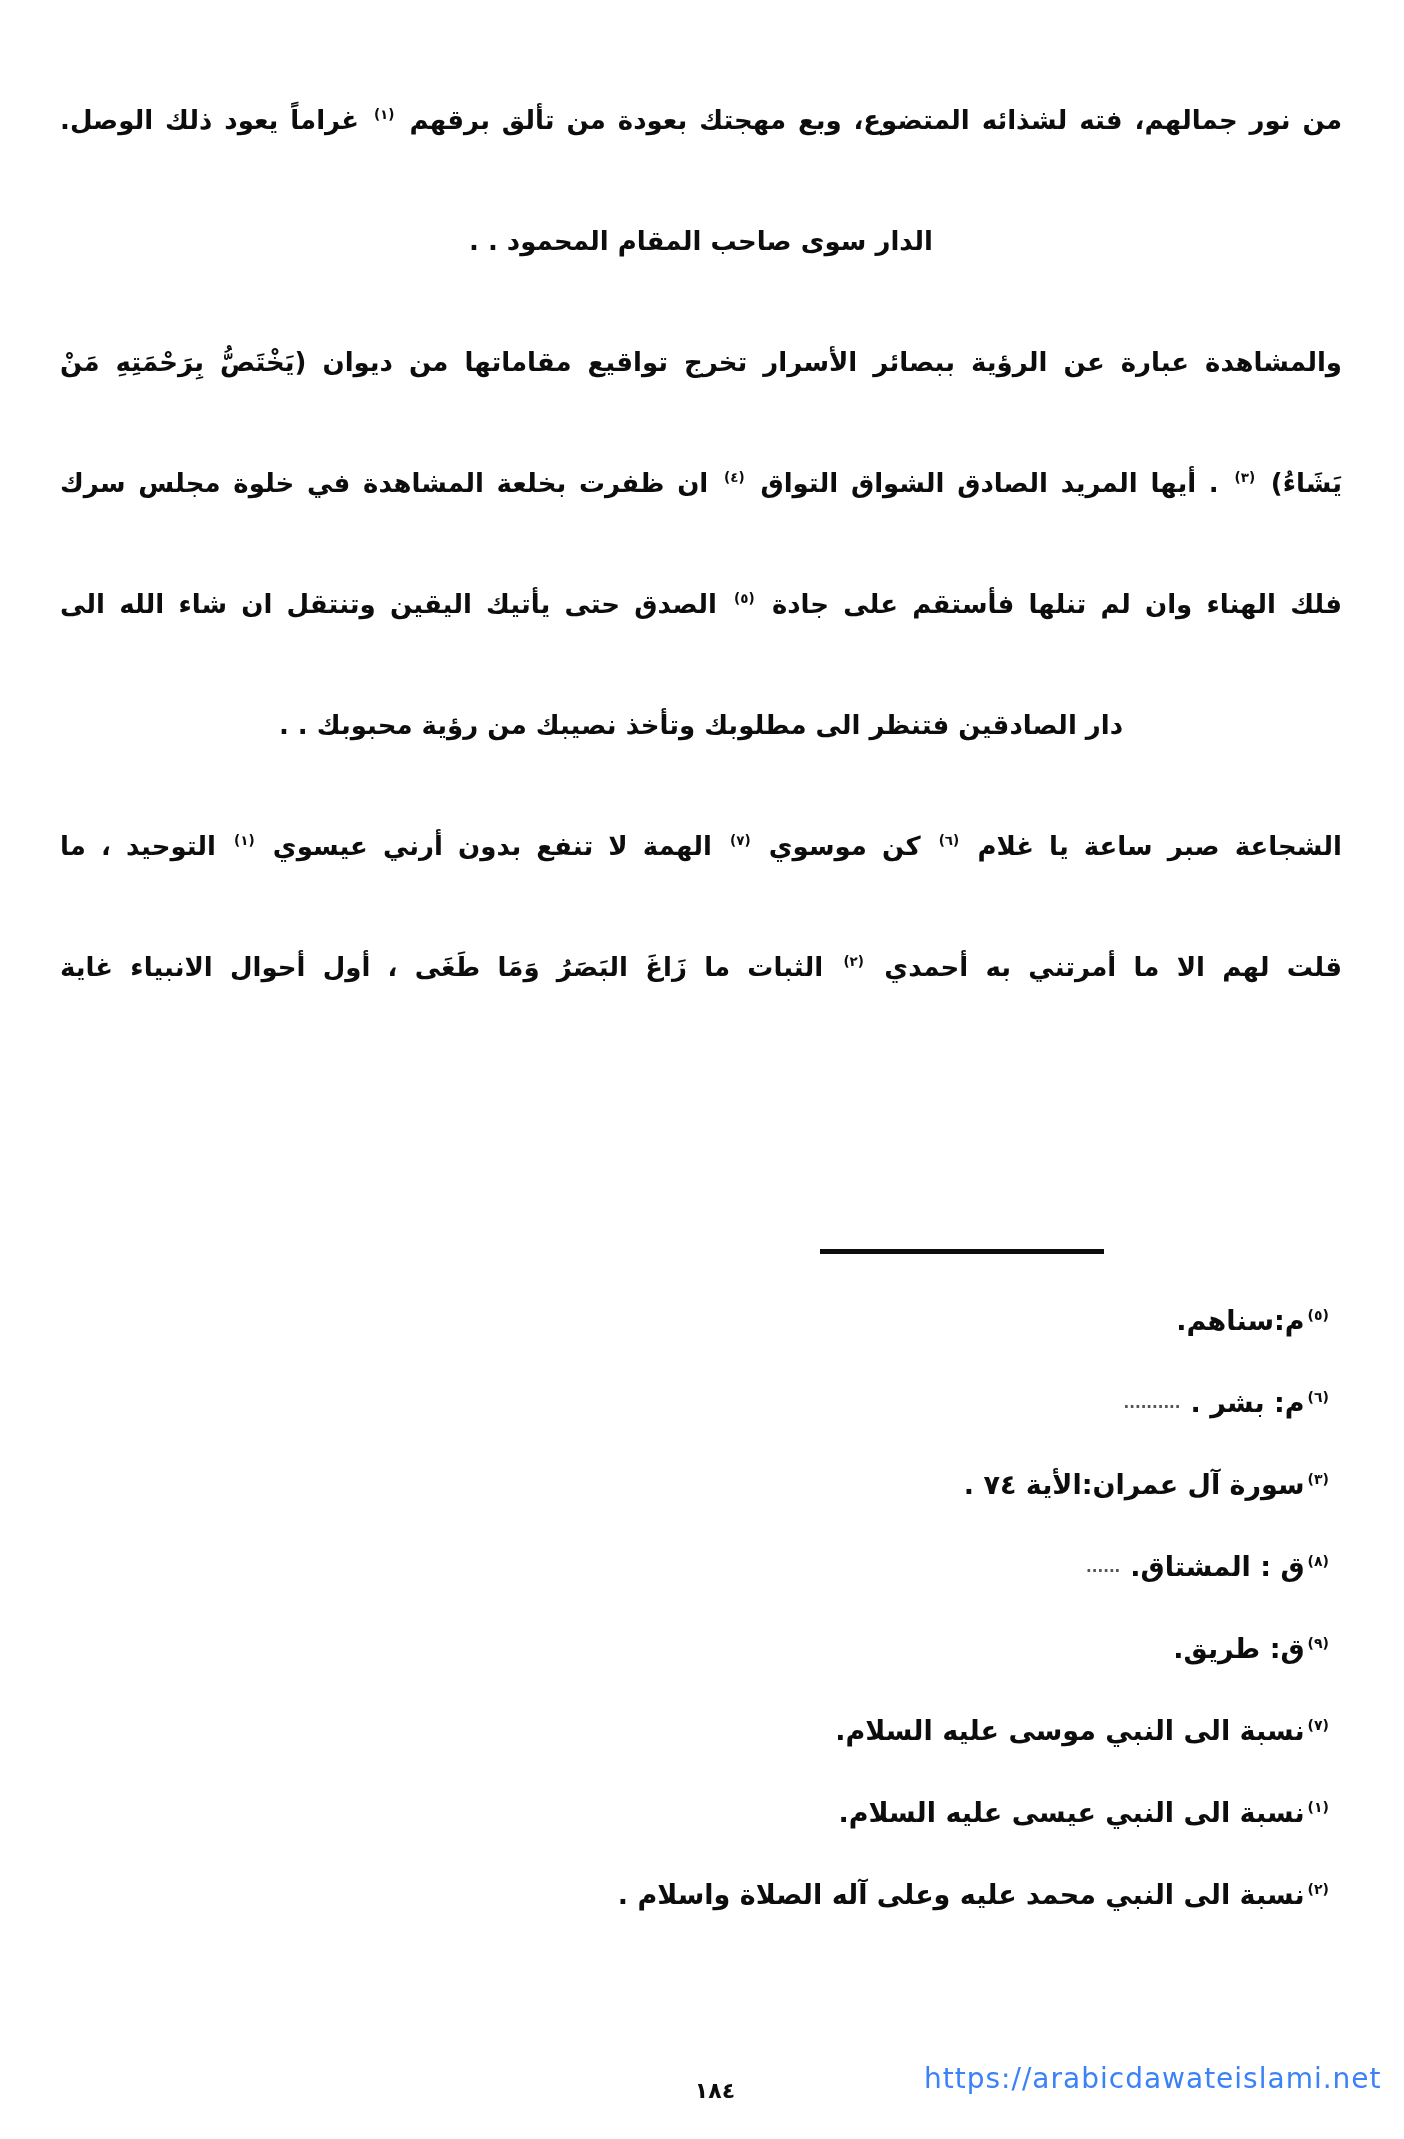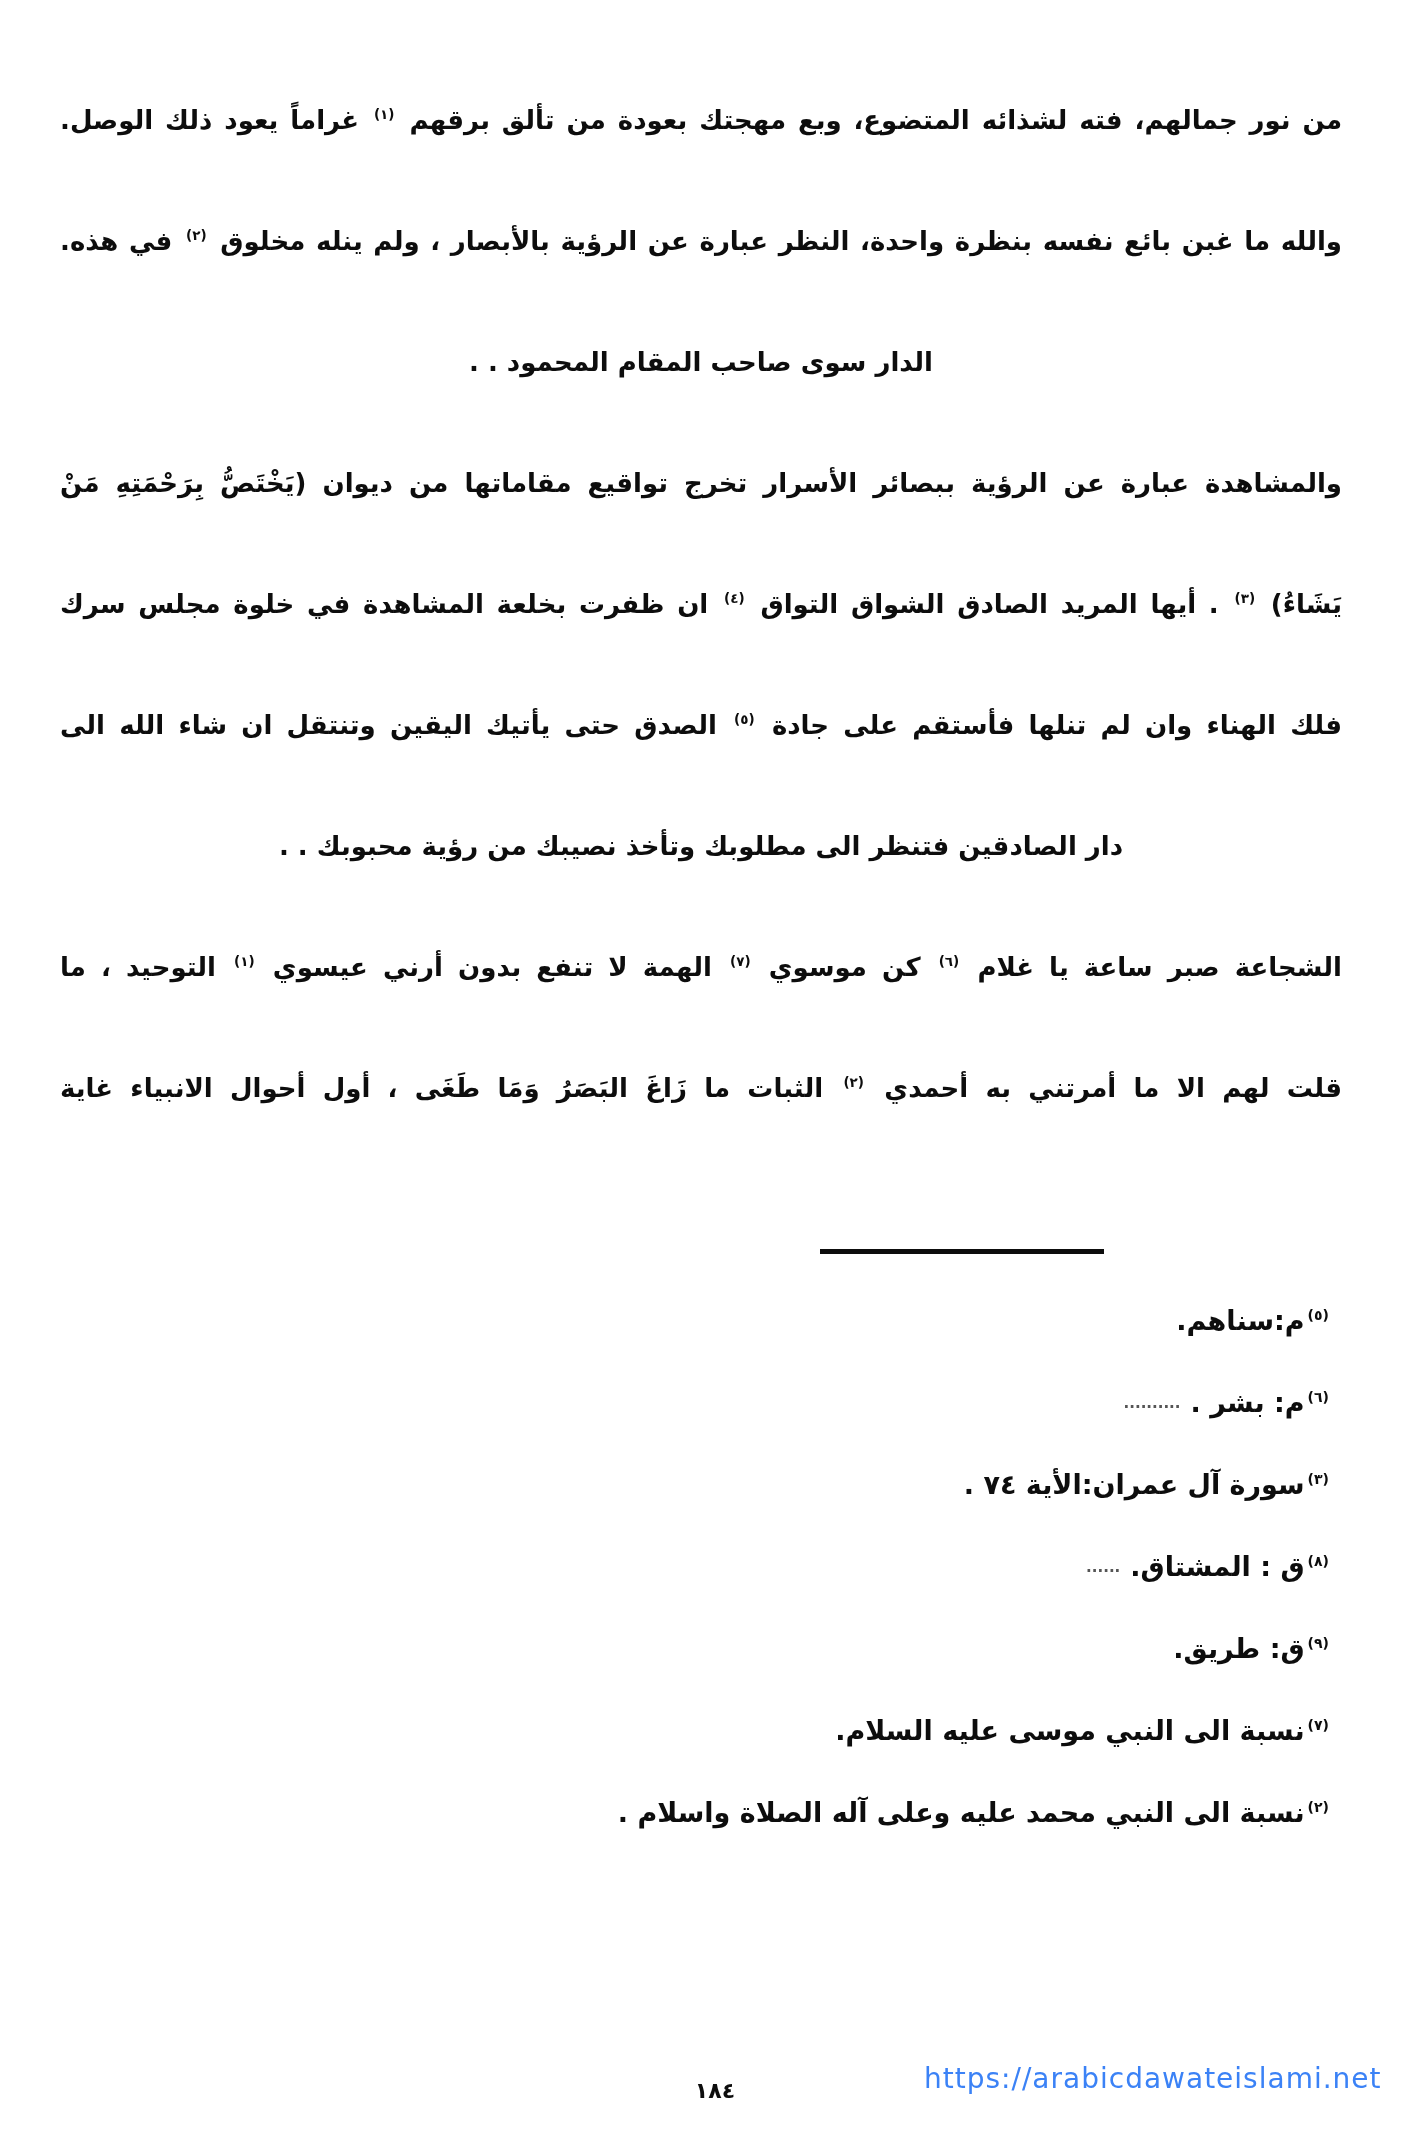--- a/index.html
+++ b/index.html
@@ -100,39 +100,39 @@
     direction: ltr;
   }
 </style>
 </head>
 <body>
 
 <div class="page">
 
   <div class="main-text">
       <div class="line justify"><span>من نور جمالهم، فته لشذائه المتضوع، وبع مهجتك بعودة من تألق برقهم </span><sup class="fn-marker">(١)</sup><span> غراماً يعود ذلك الوصل. </span></div>
-      <div class="line justify"><span>والله ما غبن بائع نفسه بنظرة واحدة، النظر عبارة عن الرؤية بالأبصار ، ولم ينله مخلوق </span><sup class="fn-marker">(٢)</sup><span> في هذه. </span></div>
       <div class="line center"><span>الدار سوى صاحب المقام المحمود . . </span></div>
       <div class="line justify"><span>والمشاهدة عبارة عن الرؤية ببصائر الأسرار تخرج تواقيع مقاماتها من ديوان (يَخْتَصُّ بِرَحْمَتِهِ مَنْ </span></div>
       <div class="line justify"><span>يَشَاءُ) </span><sup class="fn-marker">(٣)</sup><span> . أيها المريد الصادق الشواق التواق </span><sup class="fn-marker">(٤)</sup><span> ان ظفرت بخلعة المشاهدة في خلوة مجلس سرك </span></div>
       <div class="line justify"><span>فلك الهناء وان لم تنلها فأستقم على جادة </span><sup class="fn-marker">(٥)</sup><span> الصدق حتى يأتيك اليقين وتنتقل ان شاء الله الى </span></div>
       <div class="line center"><span>دار الصادقين فتنظر الى مطلوبك وتأخذ نصيبك من رؤية محبوبك . . </span></div>
       <div class="line justify"><span>الشجاعة صبر ساعة يا غلام </span><sup class="fn-marker">(٦)</sup><span> كن موسوي </span><sup class="fn-marker">(٧)</sup><span> الهمة لا تنفع بدون أرني عيسوي </span><sup class="fn-marker">(١)</sup><span> التوحيد ، ما </span></div>
       <div class="line justify"><span>قلت لهم الا ما أمرتني به أحمدي </span><sup class="fn-marker">(٢)</sup><span> الثبات ما زَاغَ البَصَرُ وَمَا طَغَى ، أول أحوال الانبياء غاية </span></div>
     </div>
 
   <div class="separator"></div>
 
   <div class="footnotes">
       <div class="footnote"><sup class="fn-marker">(٥)</sup><span>م:سناهم.</span></div>
       <div class="footnote"><sup class="fn-marker">(٦)</sup><span>م: بشر .</span><span class="leader">..........</span></div>
       <div class="footnote"><sup class="fn-marker">(٣)</sup><span>سورة آل عمران:الأية ٧٤ .</span></div>
       <div class="footnote"><sup class="fn-marker">(٨)</sup><span>ق : المشتاق.</span><span class="leader">......</span></div>
       <div class="footnote"><sup class="fn-marker">(٩)</sup><span>ق: طريق.</span></div>
       <div class="footnote"><sup class="fn-marker">(٧)</sup><span>نسبة الى النبي موسى عليه السلام.</span></div>
+      <div class="footnote"><sup class="fn-marker">(١)</sup><span>نسبة الى النبي عيسى عليه السلام.</span></div>
       <div class="footnote"><sup class="fn-marker">(٢)</sup><span>نسبة الى النبي محمد عليه وعلى آله الصلاة واسلام .</span></div>
     </div>
 
   <div class="page-number">١٨٤</div>
 
   <div class="watermark">https://arabicdawateislami.net</div>
 
 </div>
 
 </body></html>

